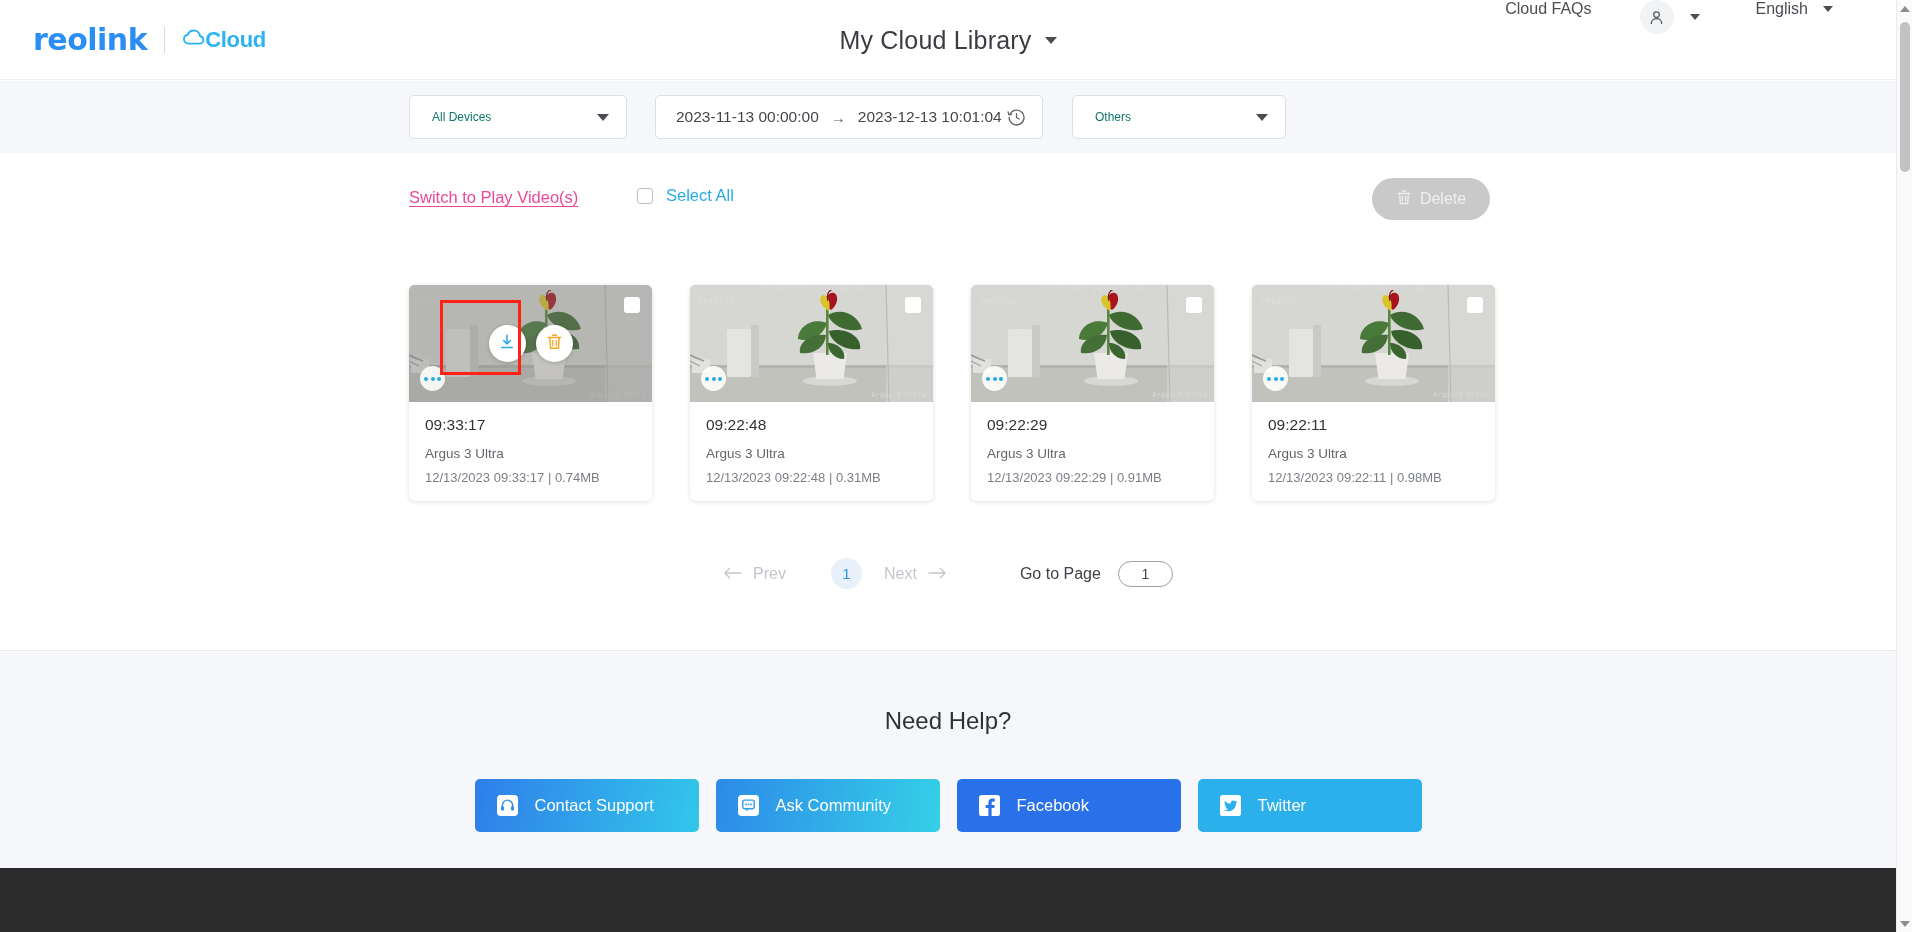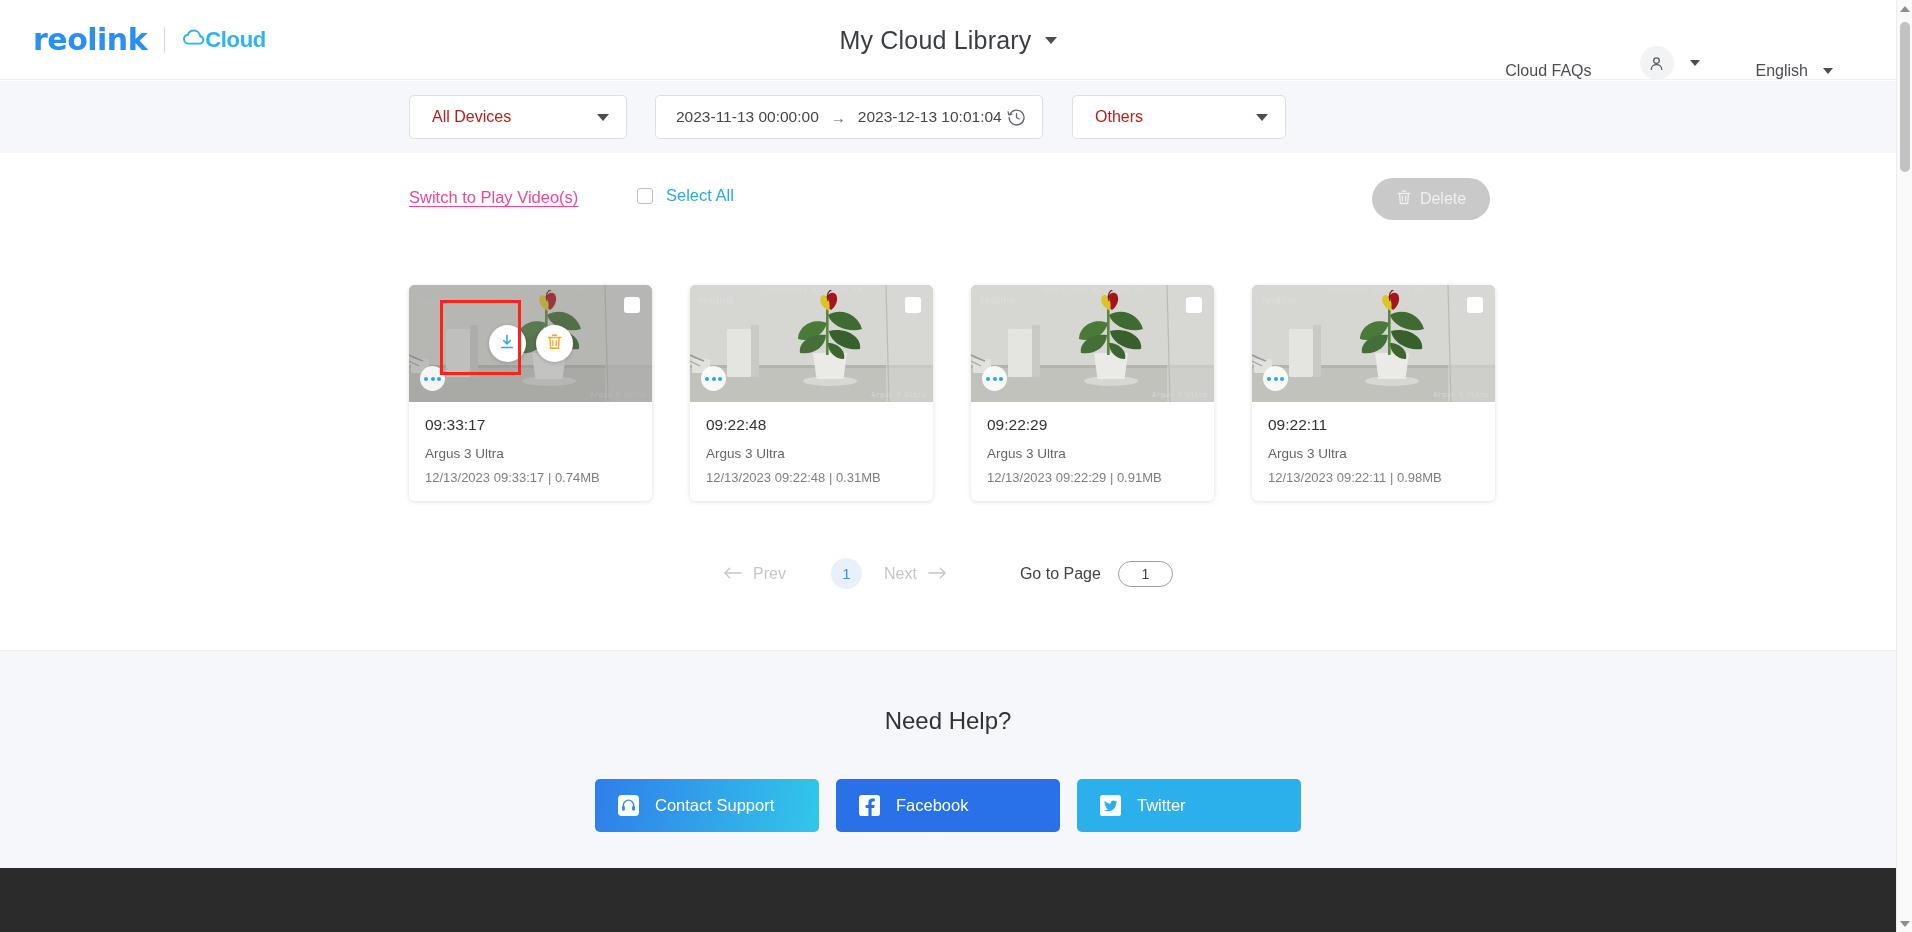--- a/index.html
+++ b/index.html
@@ -33,21 +33,21 @@
     text-align: right;
   }
   .page-title-wrap { display: flex; align-items: center; gap: 13px; pointer-events: auto; cursor: pointer; }
   .page-title { font-size: 25px; color: #3a3d42; font-weight: 400; letter-spacing: 0.2px; }
 
   .caret { width: 0; height: 0; border-left: 6px solid transparent; border-right: 6px solid transparent; border-top: 7px solid #4a4d52; }
   .caret-sm { border-left-width: 5px; border-right-width: 5px; border-top-width: 6px; }
 
   .header-right {
     position: absolute; right: 0; top: 0; height: 80px;
-    display: flex; align-items: flex-end; gap: 0;
+    display: flex; align-items: flex-start; gap: 0;
   }
   .faq-link { font-size: 16px; color: #4a4d52; cursor: pointer; margin-right: 48px; }
   .avatar-group { display: flex; align-items: center; gap: 16px; margin-right: 56px; cursor: pointer; }
   .avatar {
     width: 34px; height: 34px; border-radius: 50%; background: #f2f3f5;
     display: flex; align-items: center; justify-content: center;
   }
   .lang-group { display: flex; align-items: center; gap: 15px; margin-right: 63px; cursor: pointer; }
   .lang-label { font-size: 16px; color: #4a4d52; }
 
@@ -66,21 +66,21 @@
   
   .filter-bar {
     position: absolute; top: 81px; left: 0; width: 1896px; height: 72px;
     background: #f5f7fa; display: flex; align-items: center;
   }
   .select-box {
     height: 44px; background: #ffffff; border: 1px solid #dcdfe6; border-radius: 5px;
     display: flex; align-items: center; justify-content: space-between;
     padding: 0 17px 0 22px; cursor: pointer;
   }
-  .select-box .lbl { font-size: 16px; color: #b91c1c; }
+  .select-box .lbl { font-size: 12px; color: #0f766e; }
   #device-select { position: absolute; left: 409px; width: 218px; }
   #others-select { position: absolute; left: 1072px; width: 214px; }
 
   .daterange {
     position: absolute; left: 655px; width: 388px; height: 44px;
     background: #ffffff; border: 1px solid #dcdfe6; border-radius: 5px;
     display: flex; align-items: center; padding: 0 16px 0 20px; gap: 0; cursor: text;
   }
   .dt-text { font-size: 15.5px; color: #43464b; white-space: nowrap; }
   .arrow-right { margin: 0 12px; font-size: 15px; color: #5c5f64; }
@@ -519,20 +519,33 @@
           <svg width="21" height="21" viewBox="0 0 22 22" fill="none">
             <rect width="22" height="22" rx="4" fill="#ffffff"></rect>
             <path d="M5.6 12.6v-1.8a5.4 5.4 0 0 1 10.8 0v1.8" stroke="#2f8fe8" stroke-width="1.5" stroke-linecap="round"></path>
             <rect x="4.2" y="11.6" width="3.1" height="4.8" rx="1.5" fill="#2f8fe8"></rect>
             <rect x="14.7" y="11.6" width="3.1" height="4.8" rx="1.5" fill="#2f8fe8"></rect>
           </svg>
         </span>
         <span class="hb-label">Contact Support</span>
       </button>
 
+      <button class="help-btn hb-2">
+        <span class="ic-box">
+          <svg width="21" height="21" viewBox="0 0 22 22" fill="none">
+            <rect width="22" height="22" rx="4" fill="#ffffff"></rect>
+            <rect x="5" y="5.4" width="12" height="9" rx="1.8" stroke="#2f9fe8" stroke-width="1.5"></rect>
+            <path d="M8.6 14.4v2.6l3.2-2.6" fill="#2f9fe8"></path>
+            <circle cx="8.4" cy="9.9" r="0.95" fill="#2f9fe8"></circle>
+            <circle cx="11" cy="9.9" r="0.95" fill="#2f9fe8"></circle>
+            <circle cx="13.6" cy="9.9" r="0.95" fill="#2f9fe8"></circle>
+          </svg>
+        </span>
+        <span class="hb-label">Ask Community</span>
+      </button>
 
       <button class="help-btn hb-3">
         <span class="ic-box">
           <svg width="21" height="21" viewBox="0 0 22 22" fill="none">
             <rect width="22" height="22" rx="3" fill="#ffffff"></rect>
             <path d="M13.2 22V13.6h2.8l.42-3.25h-3.22V8.27c0-.94.26-1.58 1.61-1.58h1.72V3.78c-.3-.04-1.32-.13-2.51-.13-2.48 0-4.18 1.52-4.18 4.3v2.4H6.99v3.25h2.87V22z" fill="#2871e8"></path>
           </svg>
         </span>
         <span class="hb-label">Facebook</span>
       </button>

